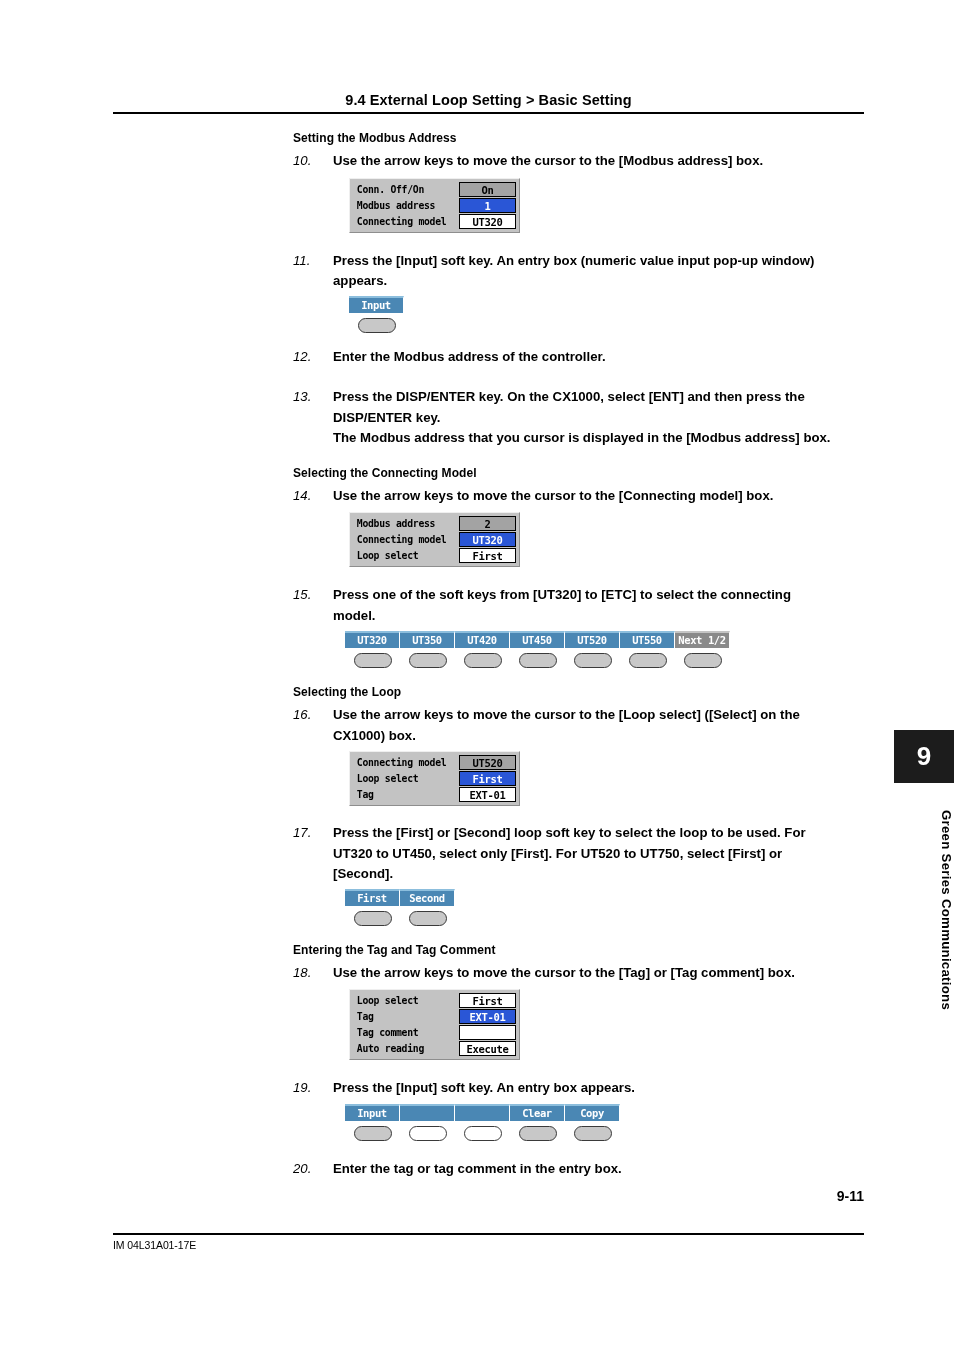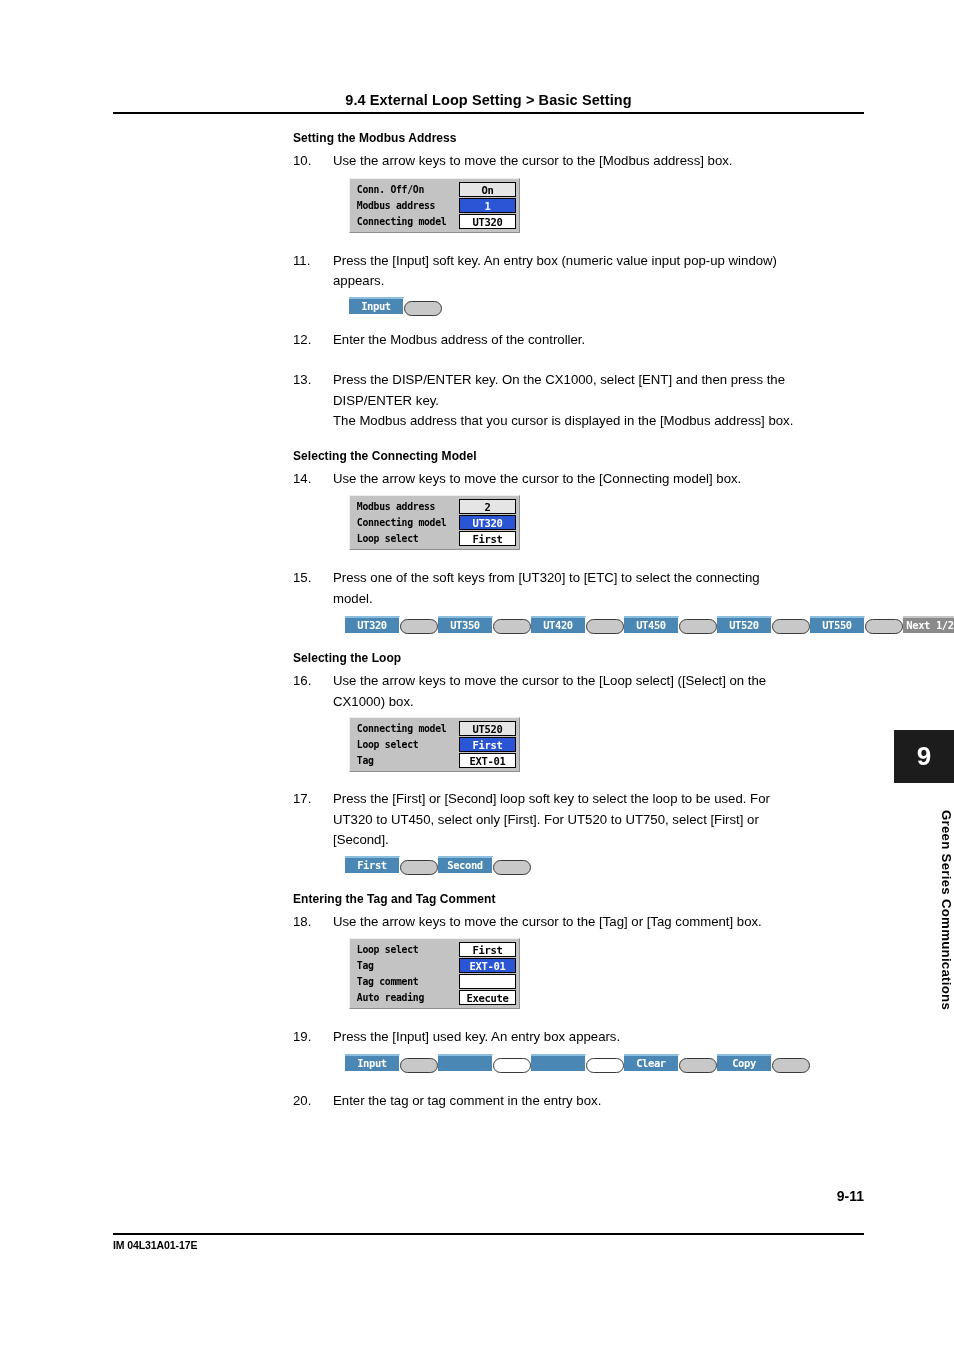--- a/index.html
+++ b/index.html
@@ -26,22 +26,22 @@
   
   .content{ position:absolute; left:293px; top:131px; width:575px; }
 
   h2.section{
     font-size:12px; font-weight:bold; margin:0 0 6px 0;
     letter-spacing:.05px;
   }
   .sec-gap{ height:17px; }
 
   .step{ display:flex; margin:0 0 0 0; }
-  .step-num{ width:40px; flex:0 0 40px; font-size:13.2px; line-height:20.5px; }
-  .step-body{ flex:1; font-size:13.2px; line-height:20.5px; }
+  .step-num{ width:40px; flex:0 0 40px; font-size:13.2px; line-height:20.5px;font-style:italic; }
+  .step-body{ flex:1; font-size:13.2px; line-height:20.5px;font-weight:bold; }
   .step-body p{ margin:0; }
 
   
   .lcd{
     background:#c3c3c3;
     border:1px solid #8e8e8e;
     border-top-color:#efefef;
     border-left-color:#efefef;
     display:inline-block;
     padding:2px 3px 3px 4px;
@@ -60,26 +60,26 @@
   }
   .lcd-val{
     width:57px; text-align:center;
     font-size:10.5px; line-height:14px;
     border:1px solid #000;
     background:#fff; color:#000; font-weight:bold;
     margin-left:auto; margin-top:1px; height:15px;
     letter-spacing:-0.3px;
   }
   .lcd-val.sel{ background:#2a56d6; color:#fff; }
-  .lcd-val.hi { background:#e5e5e5; color:#000; }
+  .lcd-val.hi { background:#a3a3a3; color:#000; }
   .lcd-val.none{ border-color:#000; }
 
   
   .softkeys{ display:flex; }
-  .sk-col{ display:flex; align-items:center; }
+  .sk-col{ display:flex; flex-direction:column; align-items:center; }
   .sk{
     height:17px; width:55px;
     background:#4a87b4;
     border-top:2px solid #8cbedd;
     border-right:1px solid #ffffff;
     color:#fff;
     font-family:"DejaVu Sans Mono", monospace;
     font-size:10.5px; font-weight:bold;
     line-height:15px; text-align:center;
     letter-spacing:-0.4px;
@@ -113,21 +113,21 @@
     display:flex; align-items:flex-start; justify-content:center;
   }
 
   
   .footer-rule{
     position:absolute; left:113px; top:1233px; width:751px;
     height:1.6px; background:#000;
   }
   .footer-left{
     position:absolute; left:113px; top:1239px;
-    font-size:10.5px; font-weight:bold; letter-spacing:-.1px;
+    font-size:10.5px; font-weight:normal; letter-spacing:-.1px;
   }
   .footer-right{
     position:absolute; left:113px; top:1188px; width:751px;
     text-align:right; font-size:14px; font-weight:bold;
   }
 </style>
 </head>
 <body>
 
 <div class="page-header">
@@ -347,21 +347,21 @@
         <span class="lcd-label">Auto reading</span>
         <span class="lcd-val none">Execute</span>
       </div>
     </div>
   </div>
 
   <div style="height:18px"></div>
 
   <div class="step">
     <div class="step-num">19.</div>
-    <div class="step-body">Press the [Input] used key.  An entry box appears.</div>
+    <div class="step-body">Press the [Input] soft key.  An entry box appears.</div>
   </div>
 
   <div style="margin:5px 0 0 52px;">
     <div class="softkeys">
       <div class="sk-col">
         <div class="sk">Input</div>
         <div class="sk-btn"></div>
       </div>
       <div class="sk-col">
         <div class="sk blank"></div>

